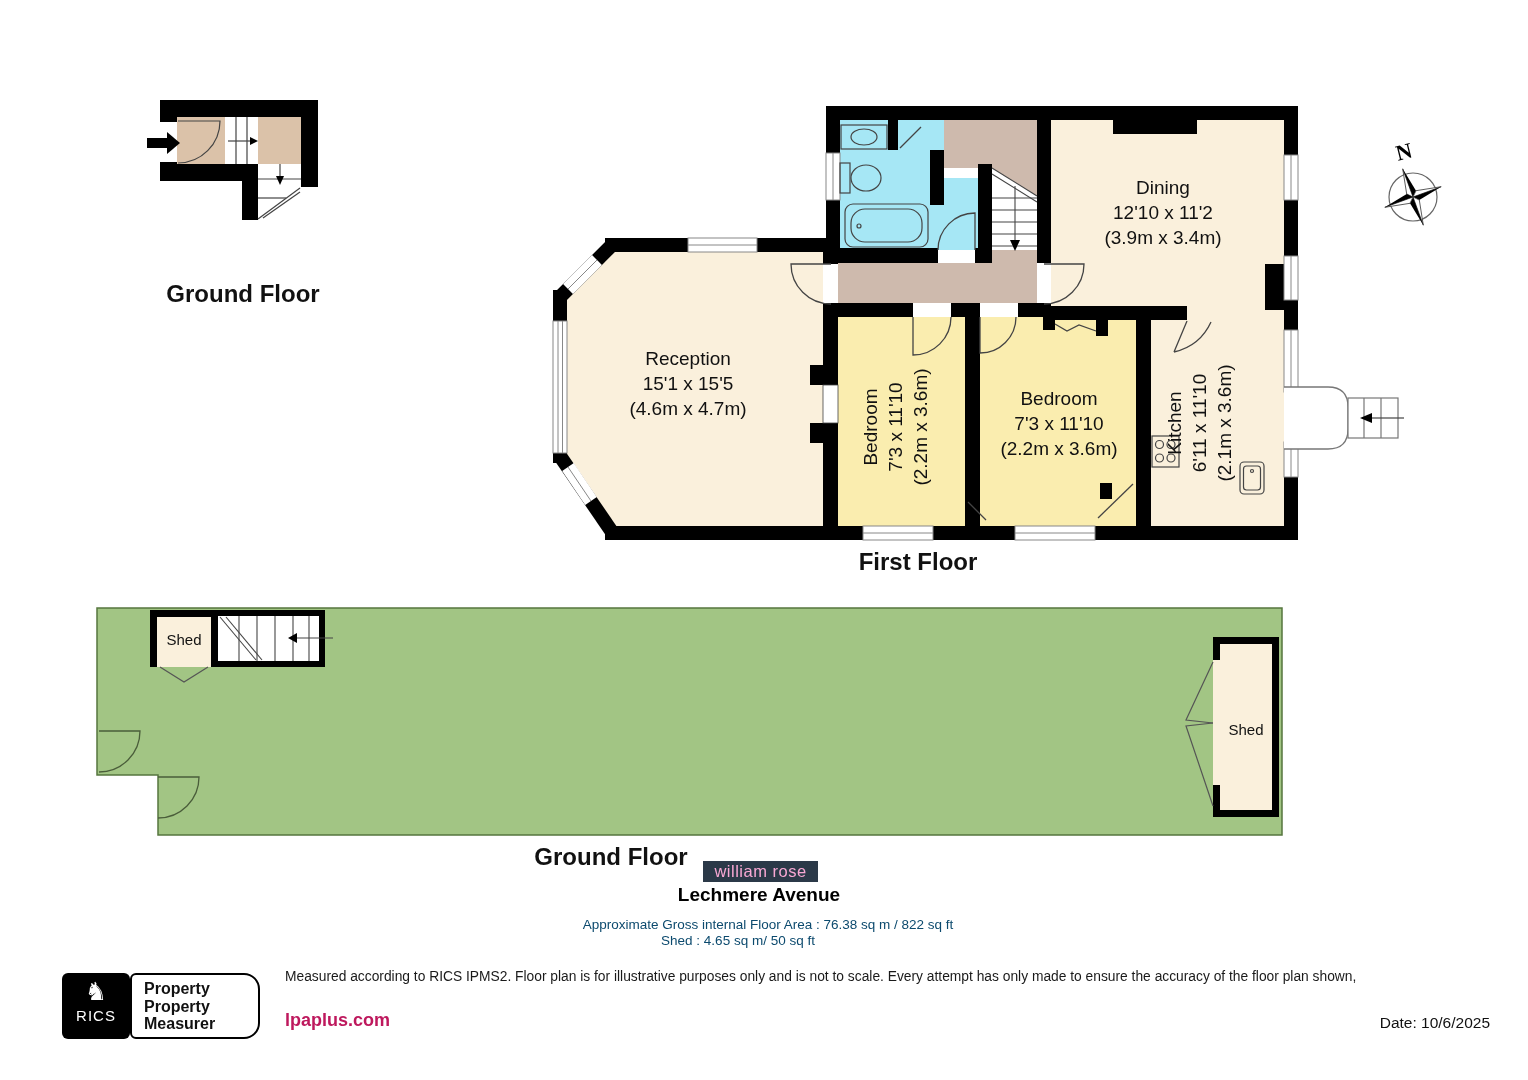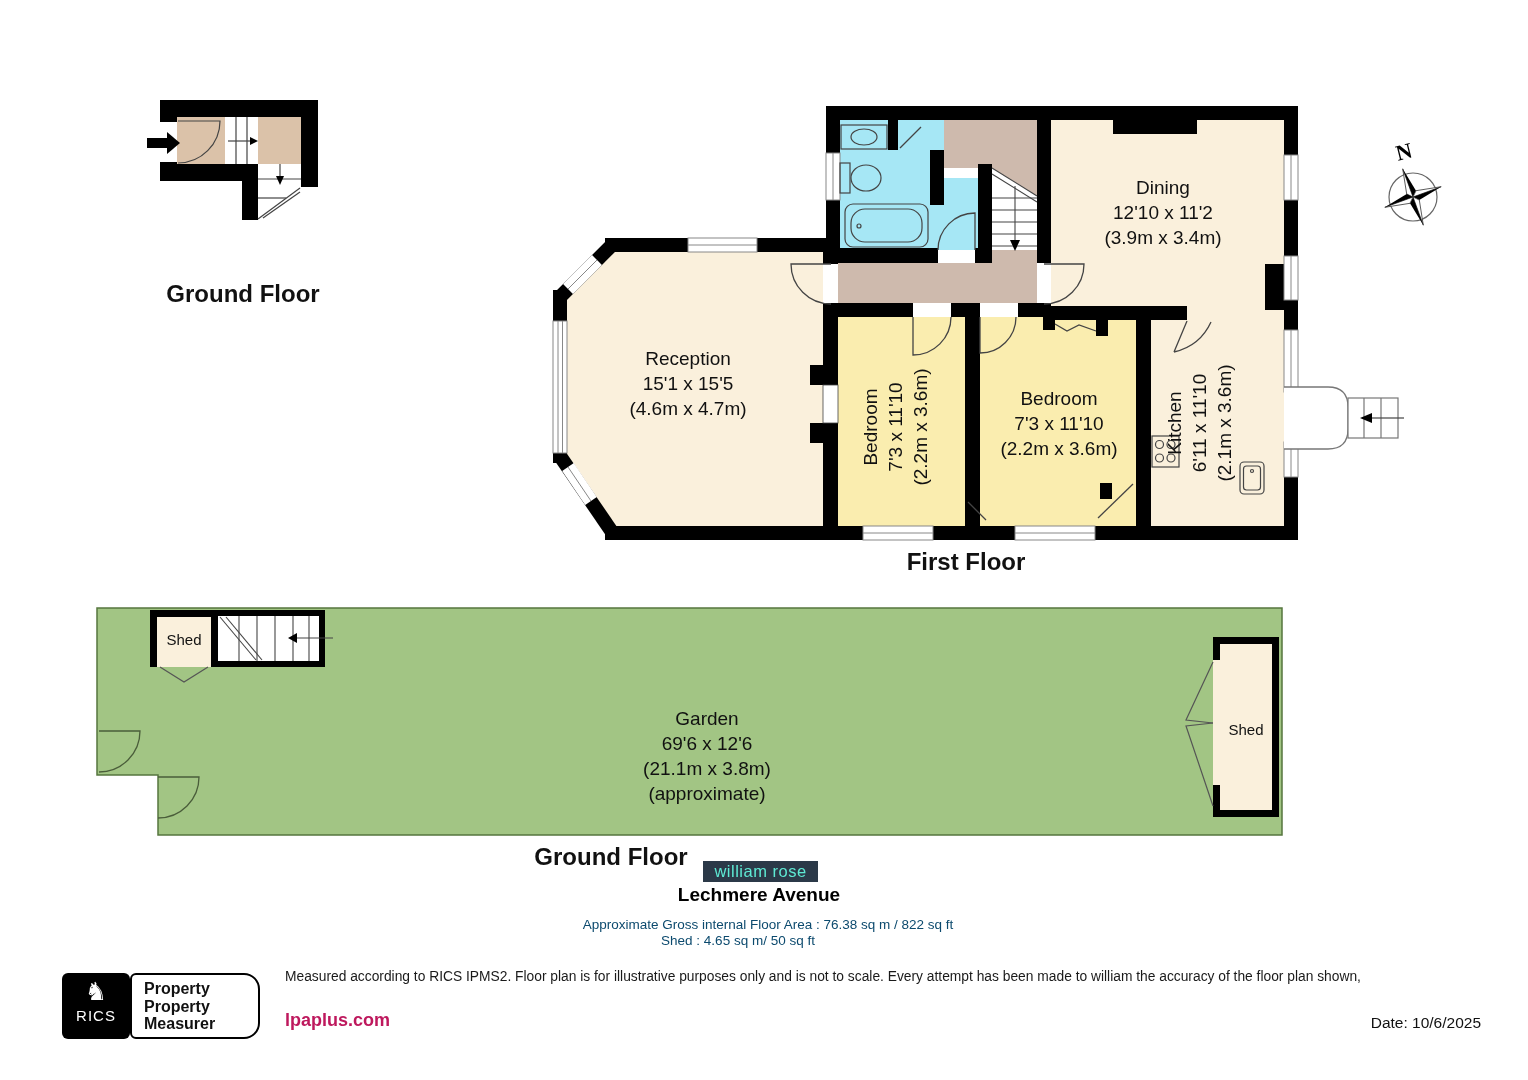--- a/index.html
+++ b/index.html
@@ -8,34 +8,34 @@
   #planSvg{position:absolute;left:0;top:0;}
   .lbl{position:absolute;transform:translate(-50%,-50%);text-align:center;color:#111;
        font:19px/25px "Liberation Sans",sans-serif;white-space:nowrap;}
   .lbl span{display:block;}
   .lbl.small{font-size:15px;line-height:17px;}
   .lbl.boldlbl{font-weight:bold;font-size:24px;}
   .lbl.rot{transform:translate(-50%,-50%) rotate(-90deg);}
   .north{position:absolute;transform:translate(-50%,-50%) rotate(-14deg);
          font-family:"Liberation Serif",serif;font-weight:bold;font-size:22px;color:#000;}
   .brand-box{position:absolute;left:703px;top:861px;width:115px;height:21px;background:#2B3948;
-         color:#5eead4;font-size:16.5px;line-height:21px;text-align:center;letter-spacing:.5px;}
+         color:#f9a8d4;font-size:16.5px;line-height:21px;text-align:center;letter-spacing:.5px;}
   .address{position:absolute;left:759px;top:895px;transform:translate(-50%,-50%);
          font-weight:bold;font-size:19px;}
   .area-line{position:absolute;transform:translate(-50%,-50%);font-size:13.5px;color:#0c4a6e;}
   .rics-badge{position:absolute;left:62px;top:973px;width:68px;height:66px;background:#000;
          border-radius:6px;color:#fff;text-align:center;}
   .rics-badge .lion{font-size:25px;line-height:36px;display:block;}
   .rics-badge .rics-word{font-weight:normal;font-size:15px;letter-spacing:1px;line-height:14px;display:block;}
   .cert-box{position:absolute;left:130px;top:973px;width:130px;height:66px;background:#fff;
          border:2.5px solid #000;border-radius:6px 16px 16px 6px;box-sizing:border-box;
          padding:5px 0 0 12px;font-weight:bold;font-size:16px;line-height:17.5px;color:#111;}
   .disclaimer{position:absolute;left:285px;font-size:13.8px;line-height:16.5px;color:#1a1a1a;white-space:nowrap;}
   .website{position:absolute;left:285px;top:1010px;font-weight:bold;font-size:18px;color:#be185d;}
-  .date{position:absolute;right:47px;top:1014px;font-size:15.5px;color:#111;}
+  .date{position:absolute;right:38px;top:1014px;font-size:15.5px;color:#111;}
 </style>
 </head>
 <body>
 
 <div id="stage">
 
 <svg id="planSvg" width="1528" height="1080" viewBox="0 0 1528 1080">
 
   <g>
     <rect x="177" y="117" width="48" height="47" fill="#DBC2A9"></rect>
@@ -281,37 +281,31 @@
   <div class="lbl" style="left:1059px;top:423px;">
     <span>Bedroom</span>
     <span>7'3 x 11'10</span>
     <span>(2.2m x 3.6m)</span>
   </div>
   <div class="lbl rot" style="left:1199px;top:423px;">
     <span>Kitchen</span>
     <span>6'11 x 11'10</span>
     <span>(2.1m x 3.6m)</span>
   </div>
-  <div class="lbl" style="left:707px;top:756px;">
-    <span>Garden</span>
-    <span>69'6 x 12'6</span>
-    <span>(21.1m x 3.8m)</span>
-    <span>(approximate)</span>
-  </div>
   <div class="lbl small" style="left:184px;top:639px;">
     <span>Shed</span>
   </div>
   <div class="lbl small" style="left:1246px;top:729px;">
     <span>Shed</span>
   </div>
 
   <div class="lbl boldlbl" style="left:243px;top:293px;">
     <span>Ground Floor</span>
   </div>
-  <div class="lbl boldlbl" style="left:966px;top:561px;">
+  <div class="lbl boldlbl" style="left:918px;top:561px;">
     <span>First Floor</span>
   </div>
   <div class="lbl boldlbl" style="left:611px;top:856px;">
     <span>Ground Floor</span>
   </div>
 
   <div class="north" style="left:1404px;top:152px;">N</div>
 
   <div class="brand-box">william rose</div>
   <div class="address">Lechmere Avenue</div>
@@ -321,17 +315,17 @@
   <div class="rics-badge">
     <span class="lion">♞</span>
     <span class="rics-word">RICS</span>
   </div>
   <div class="cert-box">
     <span style="display:block">Property</span>
     <span style="display:block">Property</span>
     <span style="display:block">Measurer</span>
   </div>
 
-  <div class="disclaimer" style="top:969px;">Measured according to RICS IPMS2. Floor plan is for illustrative purposes only and is not to scale. Every attempt has been made to william the accuracy of the floor plan shown,</div>
+  <div class="disclaimer" style="top:969px;">Measured according to RICS IPMS2. Floor plan is for illustrative purposes only and is not to scale. Every attempt has only made to ensure the accuracy of the floor plan shown,</div>
   <div class="website">lpaplus.com</div>
   <div class="date">Date: 10/6/2025</div>
 
 </div>
 
 </body></html>

